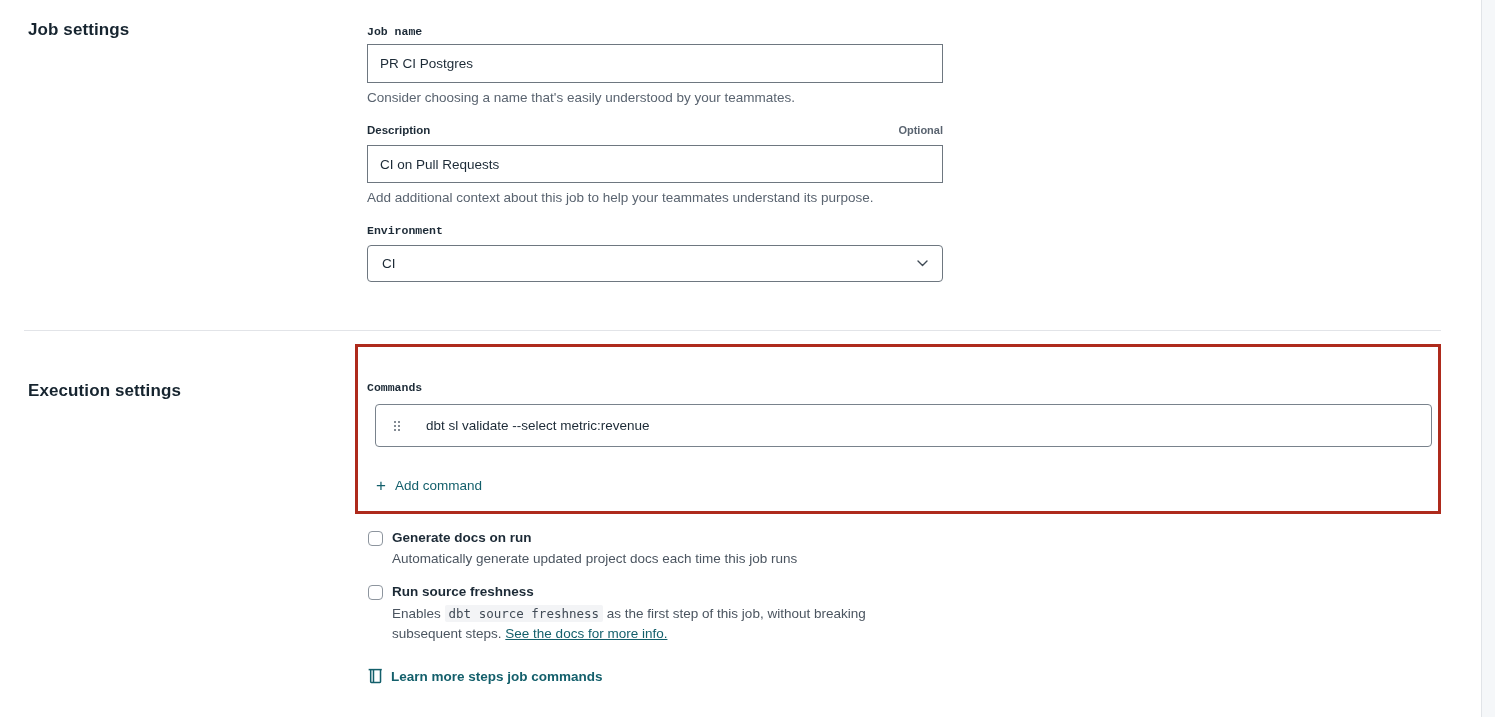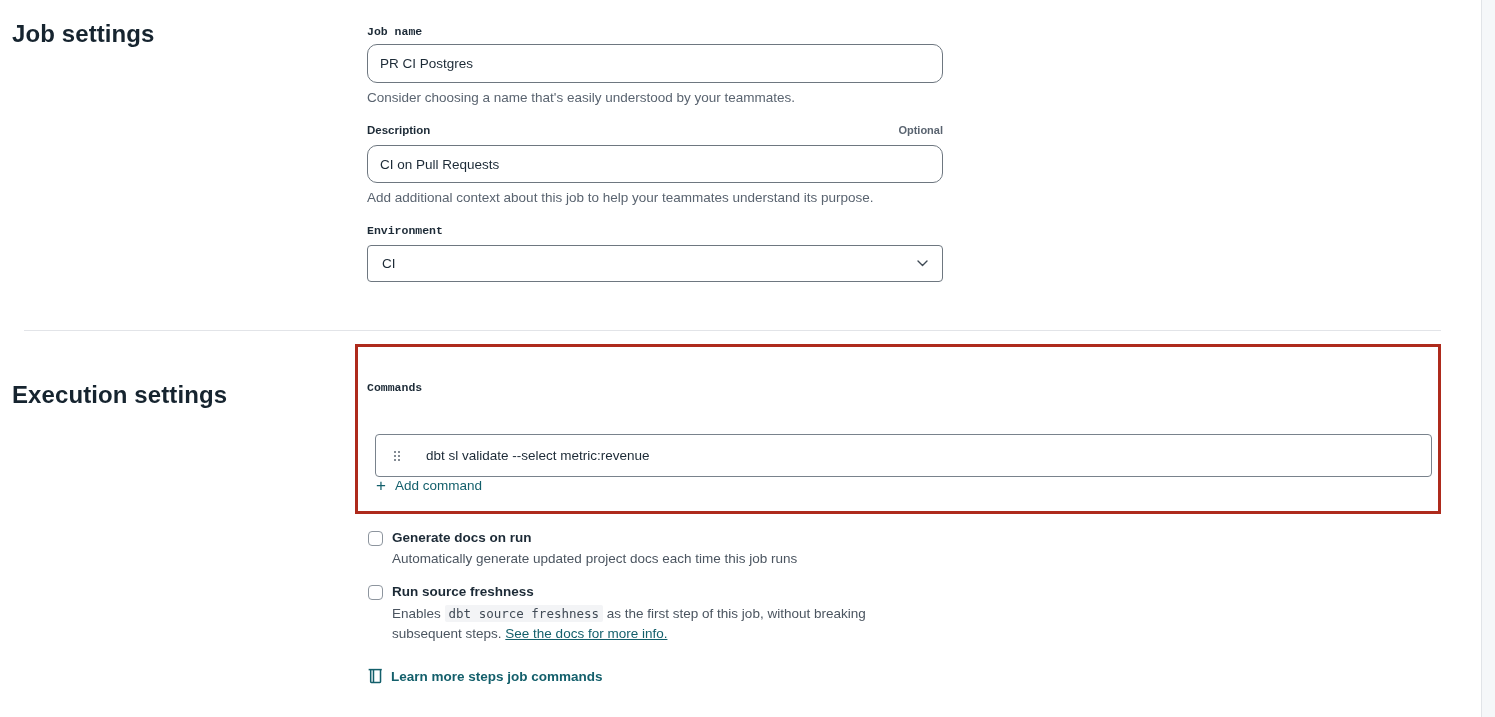--- a/index.html
+++ b/index.html
@@ -1,43 +1,43 @@
 <!DOCTYPE html>
 <html><head>
 <meta charset="utf-8">
 <style>
   * { margin:0; padding:0; box-sizing:border-box; }
   html,body { background:#ffffff; }
   body { font-family:"Liberation Sans","DejaVu Sans",sans-serif; color:#1c2a36; }
   .canvas { position:relative; width:1495px; height:717px; background:#ffffff; overflow:hidden; }
 
-  .section-heading { position:absolute; left:12px; font-size:24px; font-weight:700; color:#16242f; letter-spacing:.1px; }
+  .section-heading { position:absolute; left:28px; font-size:17px; font-weight:700; color:#16242f; letter-spacing:.1px; }
 
   .field-label { position:absolute; font-size:11.5px; font-weight:700; color:#1c2a36;font-family:Liberation Mono, monospace; }
   .label-row { position:absolute; left:367px; width:576px; display:flex; justify-content:space-between; align-items:baseline; }
   .label-row .lbl { font-size:11.5px; font-weight:700; color:#1c2a36; }
   .label-row .opt { font-size:11px; font-weight:600; color:#5a6470; }
 
   .text-input { position:absolute; left:367px; width:576px; height:39px; border:1px solid #6e7780;
-    border-radius:10px; background:#fff; padding:0 12px; font-size:13.5px; color:#1c2a36;
+    border-radius:0; background:#fff; padding:0 12px; font-size:13.5px; color:#1c2a36;
     font-family:"Liberation Sans","DejaVu Sans",sans-serif; outline:none; }
 
   .helper { position:absolute; left:367px; font-size:13.5px; color:#5a6470; }
 
   .select-box { position:absolute; left:367px; width:576px; height:37px; border:1px solid #6e7780;
     border-radius:4px; background:#fff; display:flex; align-items:center; padding:12px 14px; cursor:pointer; }
   .select-box .val { font-size:13.5px; color:#1c2a36; }
   .select-box .chev { margin-left:auto; display:flex; align-items:center; }
 
   .divider { position:absolute; left:24px; width:1417px; height:1px; background:#e2e4e8; }
 
   .annotation-box { position:absolute; left:355px; top:344px; width:1086px; height:170px;
     border:3px solid #ae2a1c; background:transparent; pointer-events:none; }
 
-  .command-row { position:absolute; left:375px; top:434px; width:1057px; height:43px;
+  .command-row { position:absolute; left:375px; top:404px; width:1057px; height:43px;
     border:1px solid #79828c; border-radius:4px; background:#fff; display:flex; align-items:center; }
   .drag-handle { margin-left:18px; width:8px; height:12px; position:relative; cursor:grab; }
   .drag-handle i { position:absolute; left:0; top:1px; width:2px; height:2px; border-radius:50%; background:#5b6570;
     box-shadow:4px 0 0 #5b6570, 0 4px 0 #5b6570, 4px 4px 0 #5b6570, 0 8px 0 #5b6570, 4px 8px 0 #5b6570; }
   .command-text { margin-left:24px; font-size:13.5px; color:#1c2a36; }
 
   .add-command { position:absolute; left:376px; top:477px; display:flex; align-items:center; gap:9px;
     color:#135f6b; cursor:pointer; background:none; border:none; font-family:inherit; }
   .add-command .plus { font-size:17px; line-height:17px; font-weight:400; }
   .add-command .txt { font-size:13.5px; }

